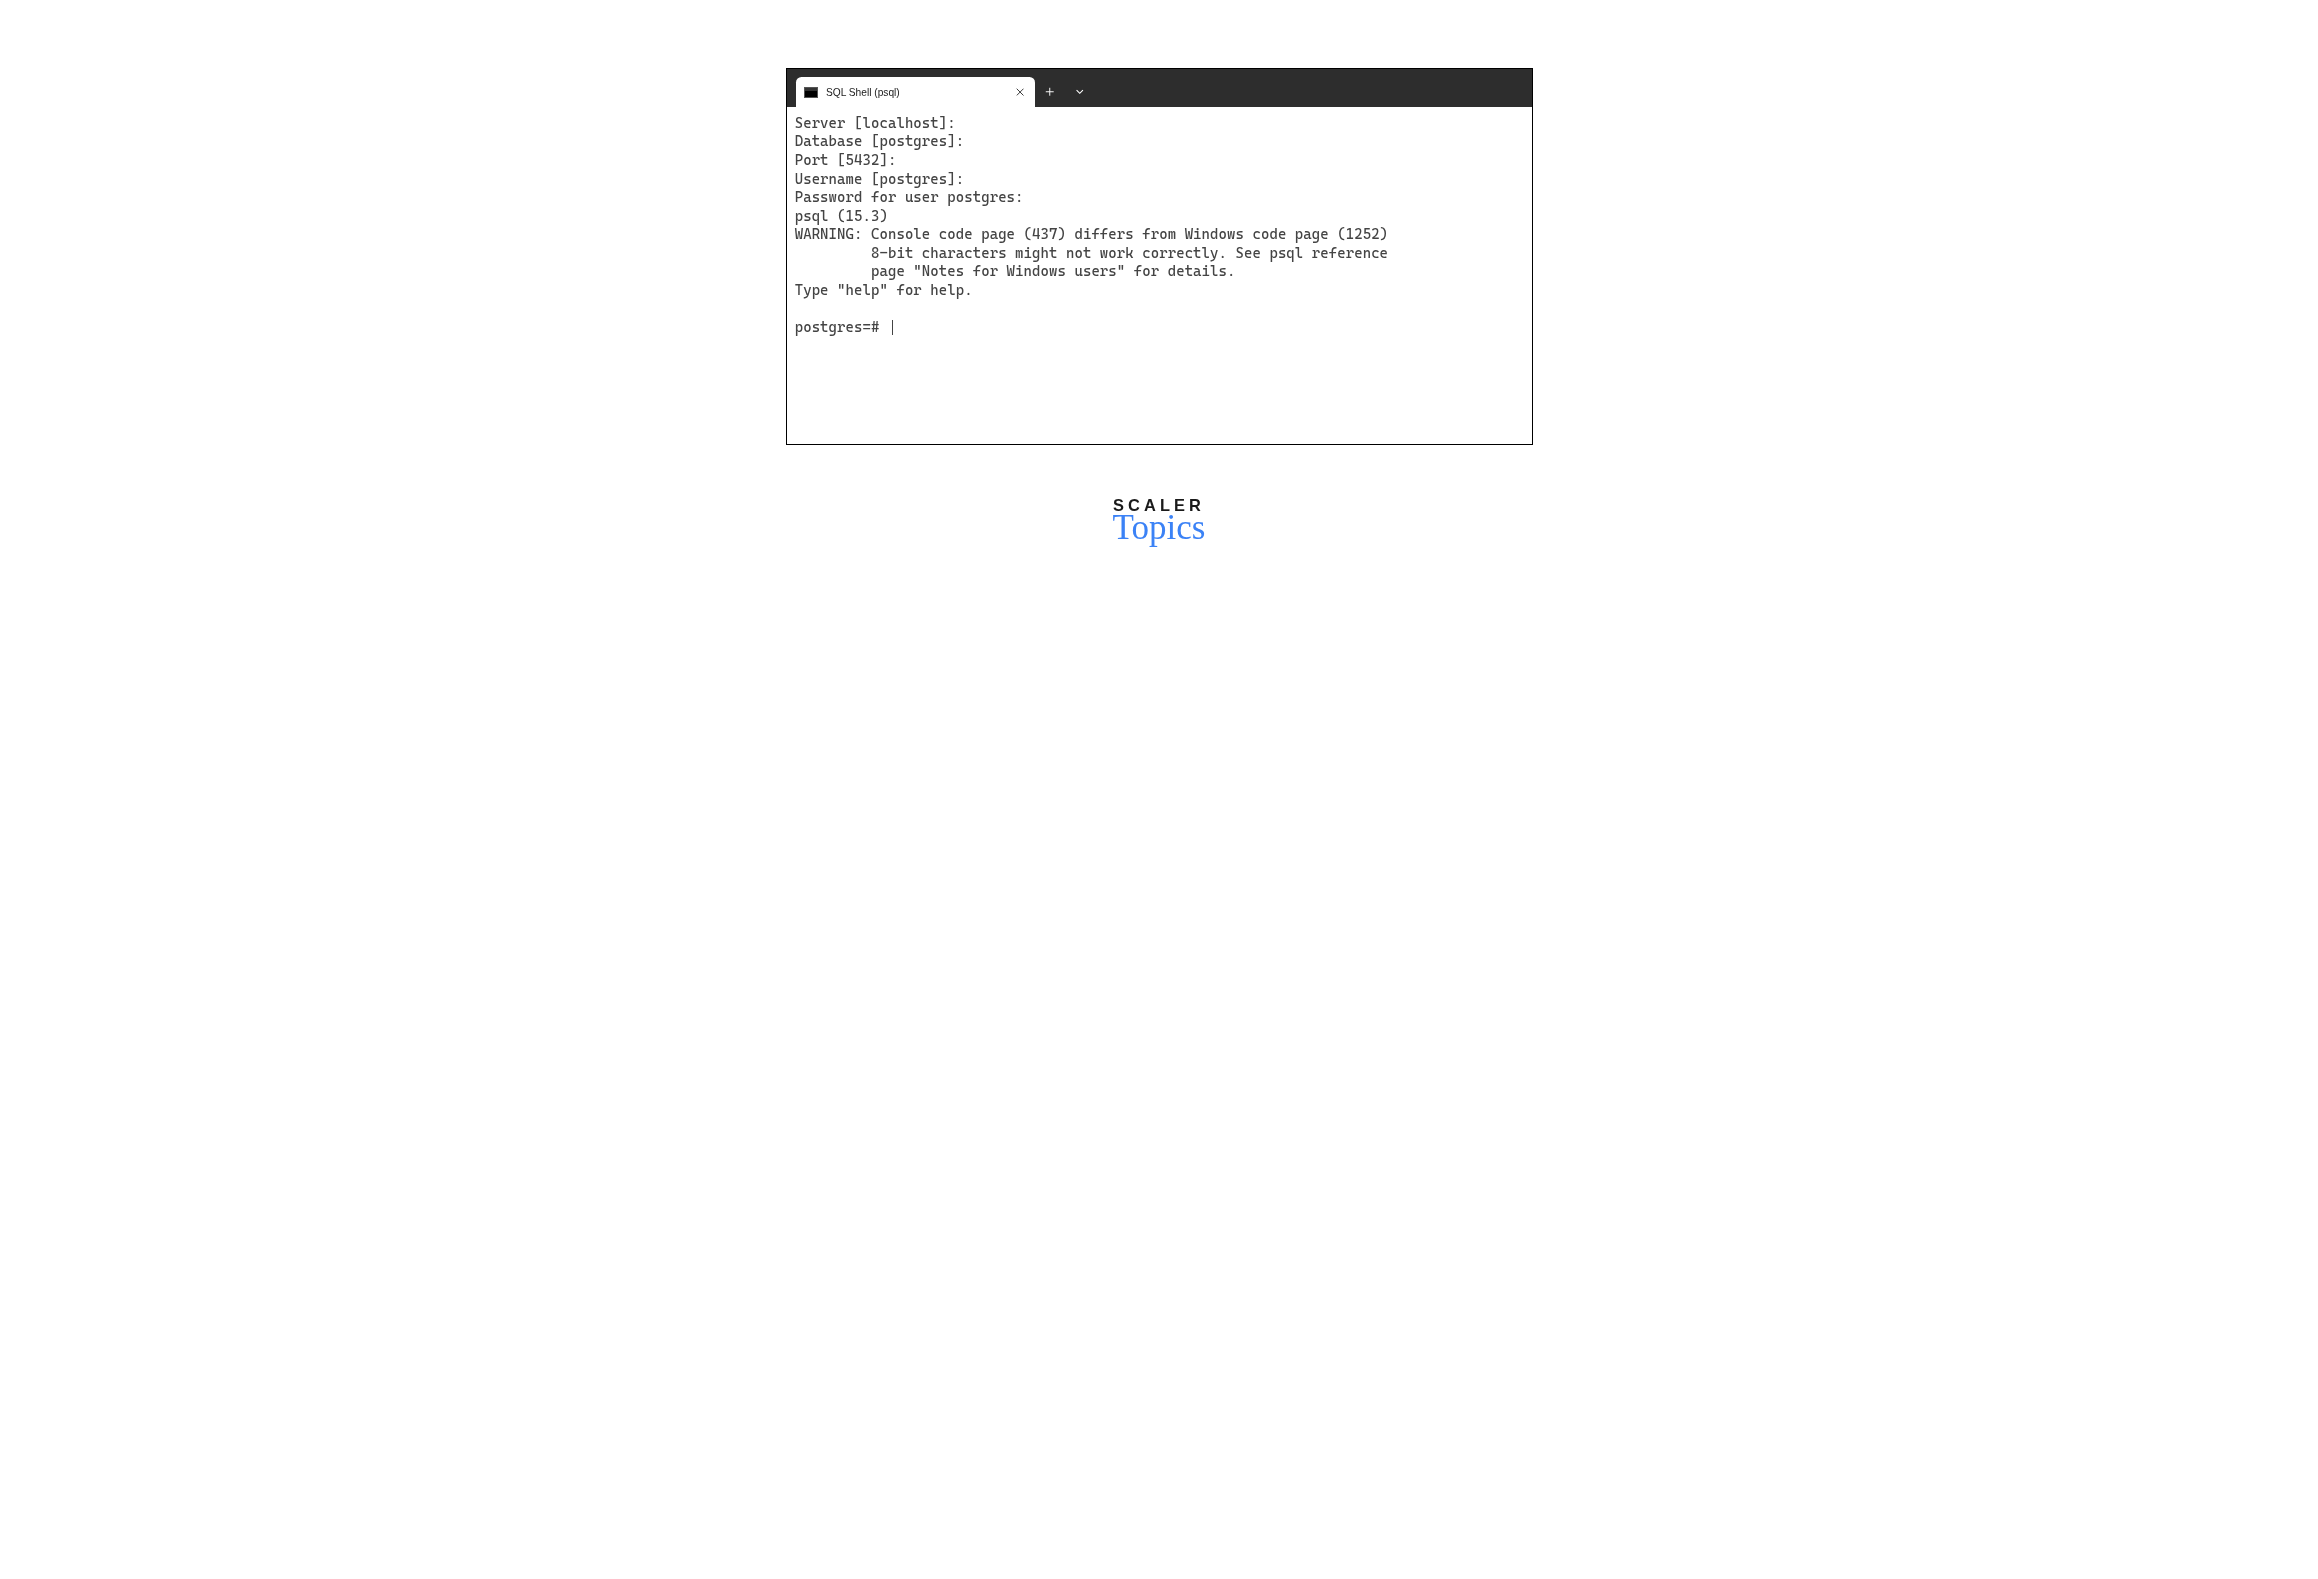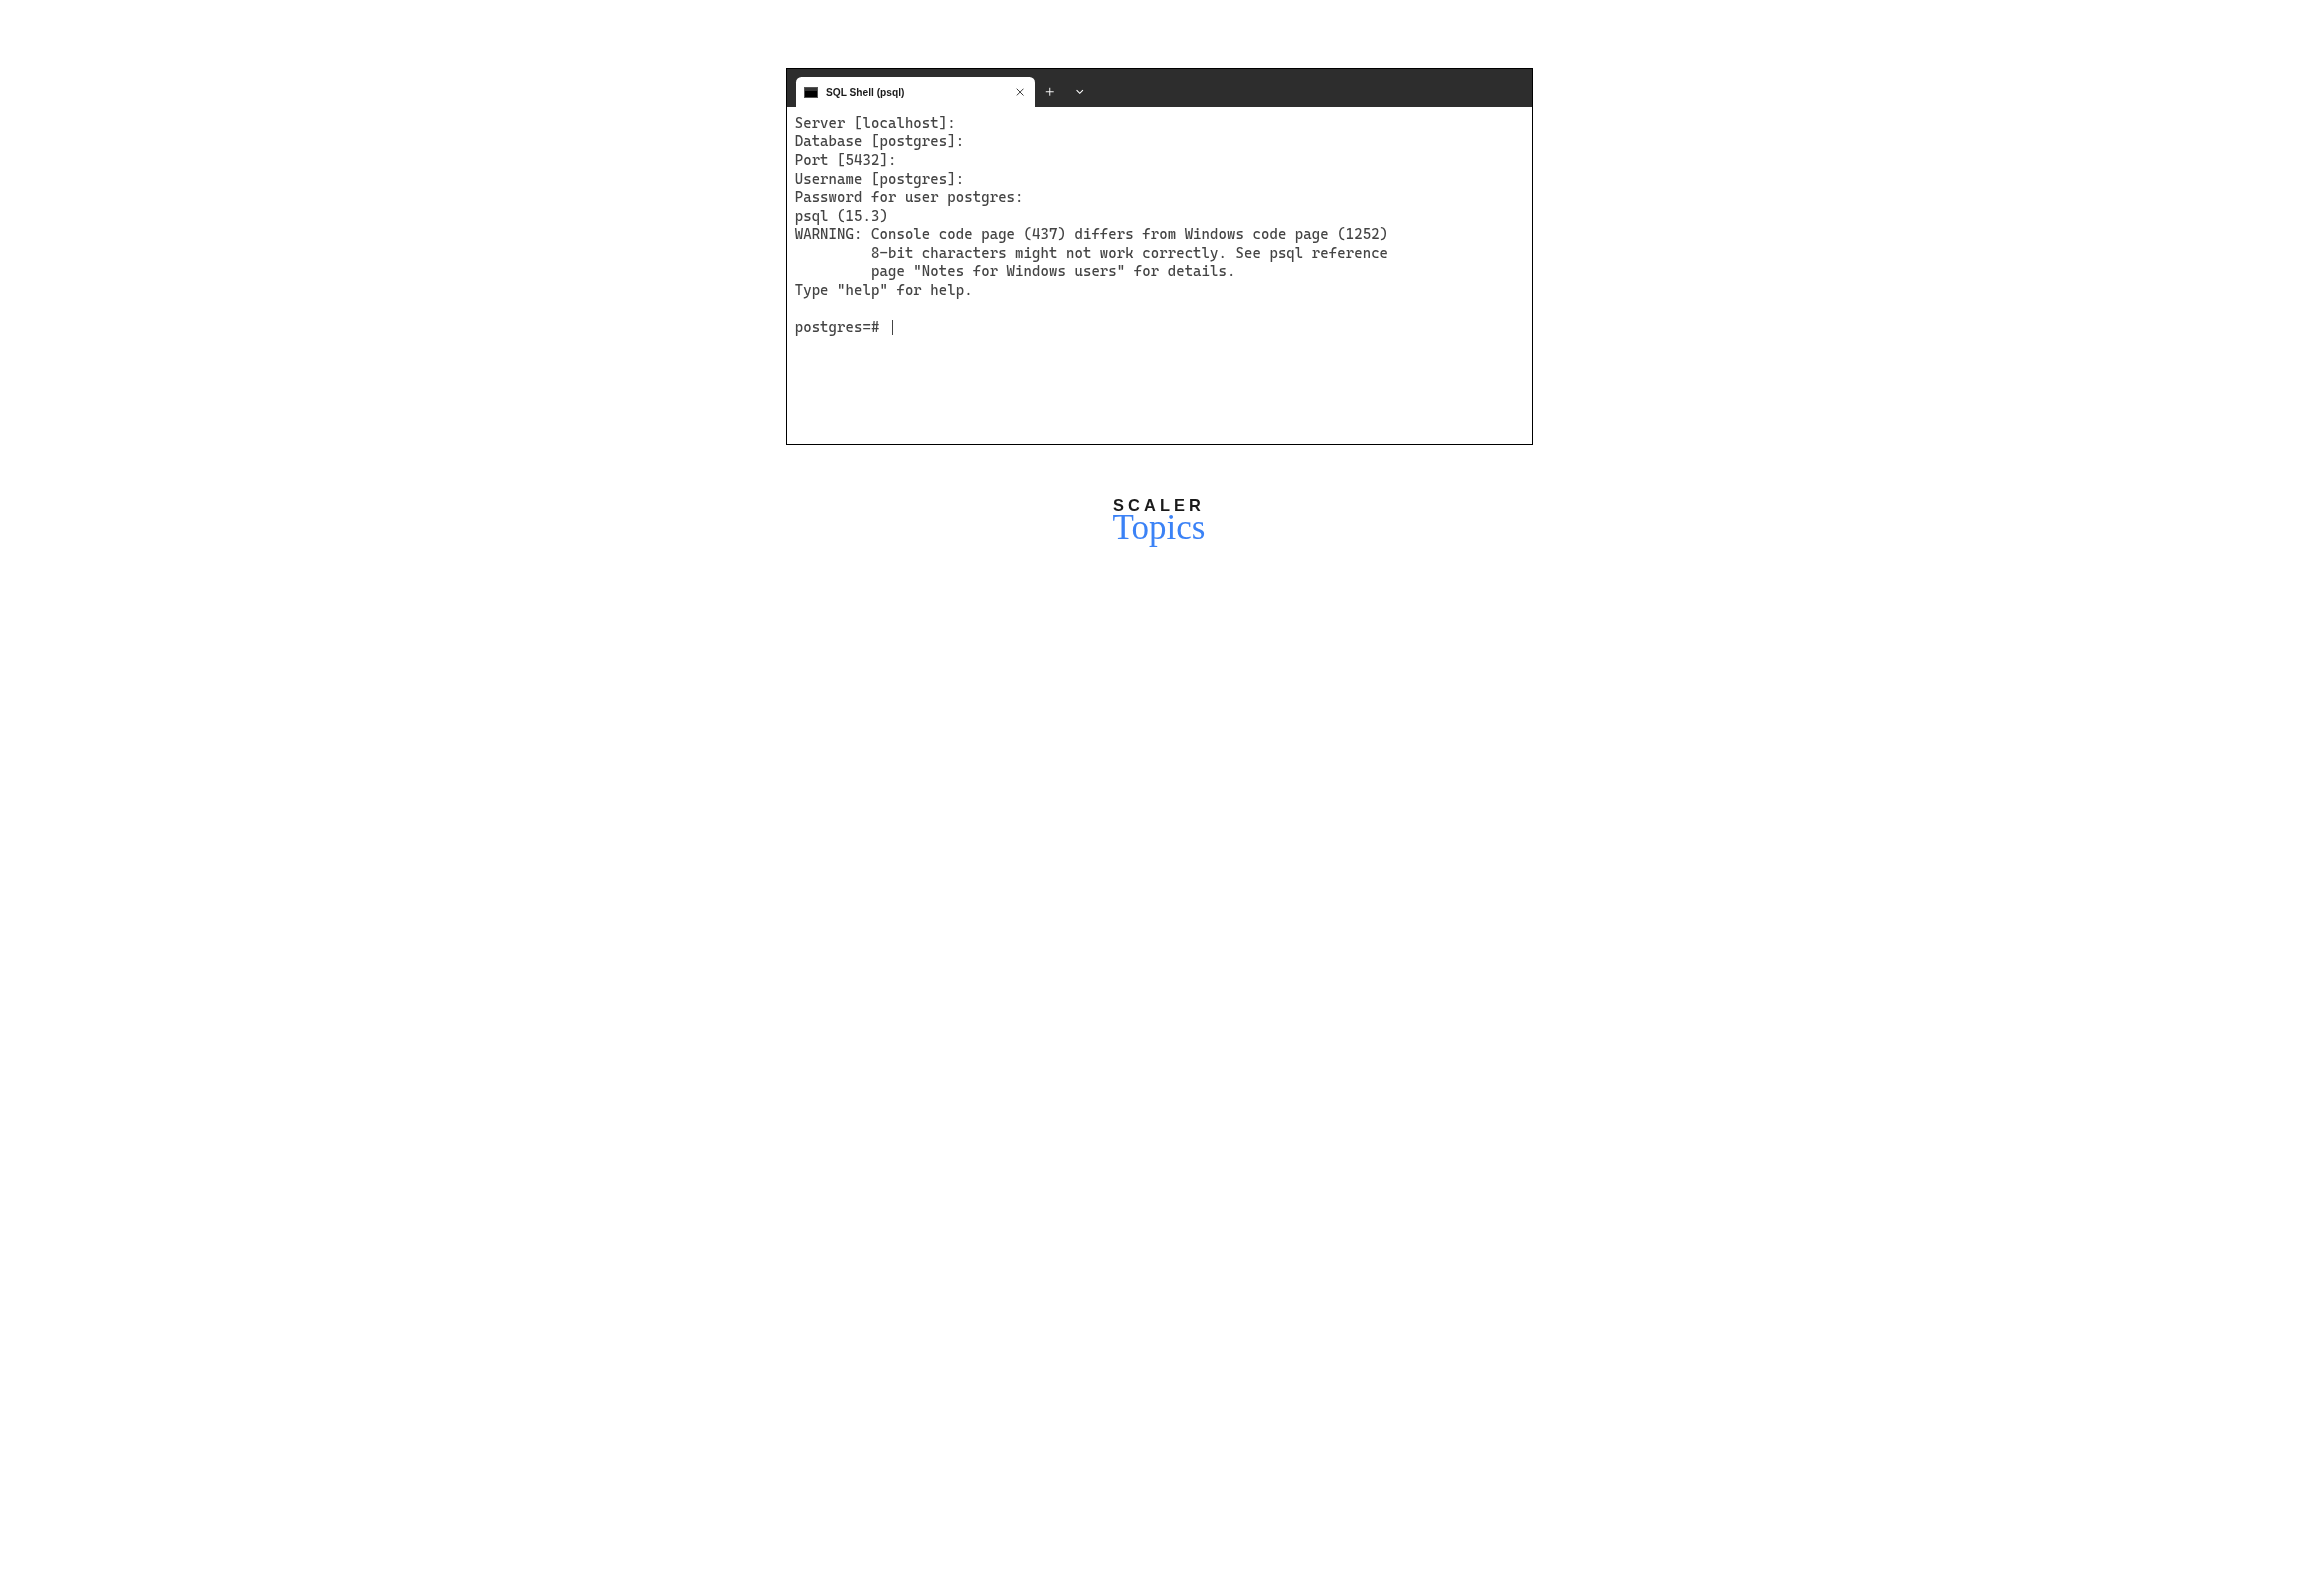--- a/index.html
+++ b/index.html
@@ -41,21 +41,21 @@
     .tab-icon {
       width: 13.6px;
       height: 11px;
       background: linear-gradient(to bottom, #333 0%, #333 30%, #000 30%, #000 100%);
       margin-right: 8.2px;
       border: 0.7px solid #555;
     }
     .tab-title {
       font-size: 10.2px;
       color: #1a1a1a;
-      font-weight: 700;
+      font-weight: 400;
       flex: 1;
     }
     .tab-close {
       color: #333;
       font-size: 11px;
       padding: 2.7px;
       cursor: pointer;
     }
     .titlebar-actions {
       display: flex;

